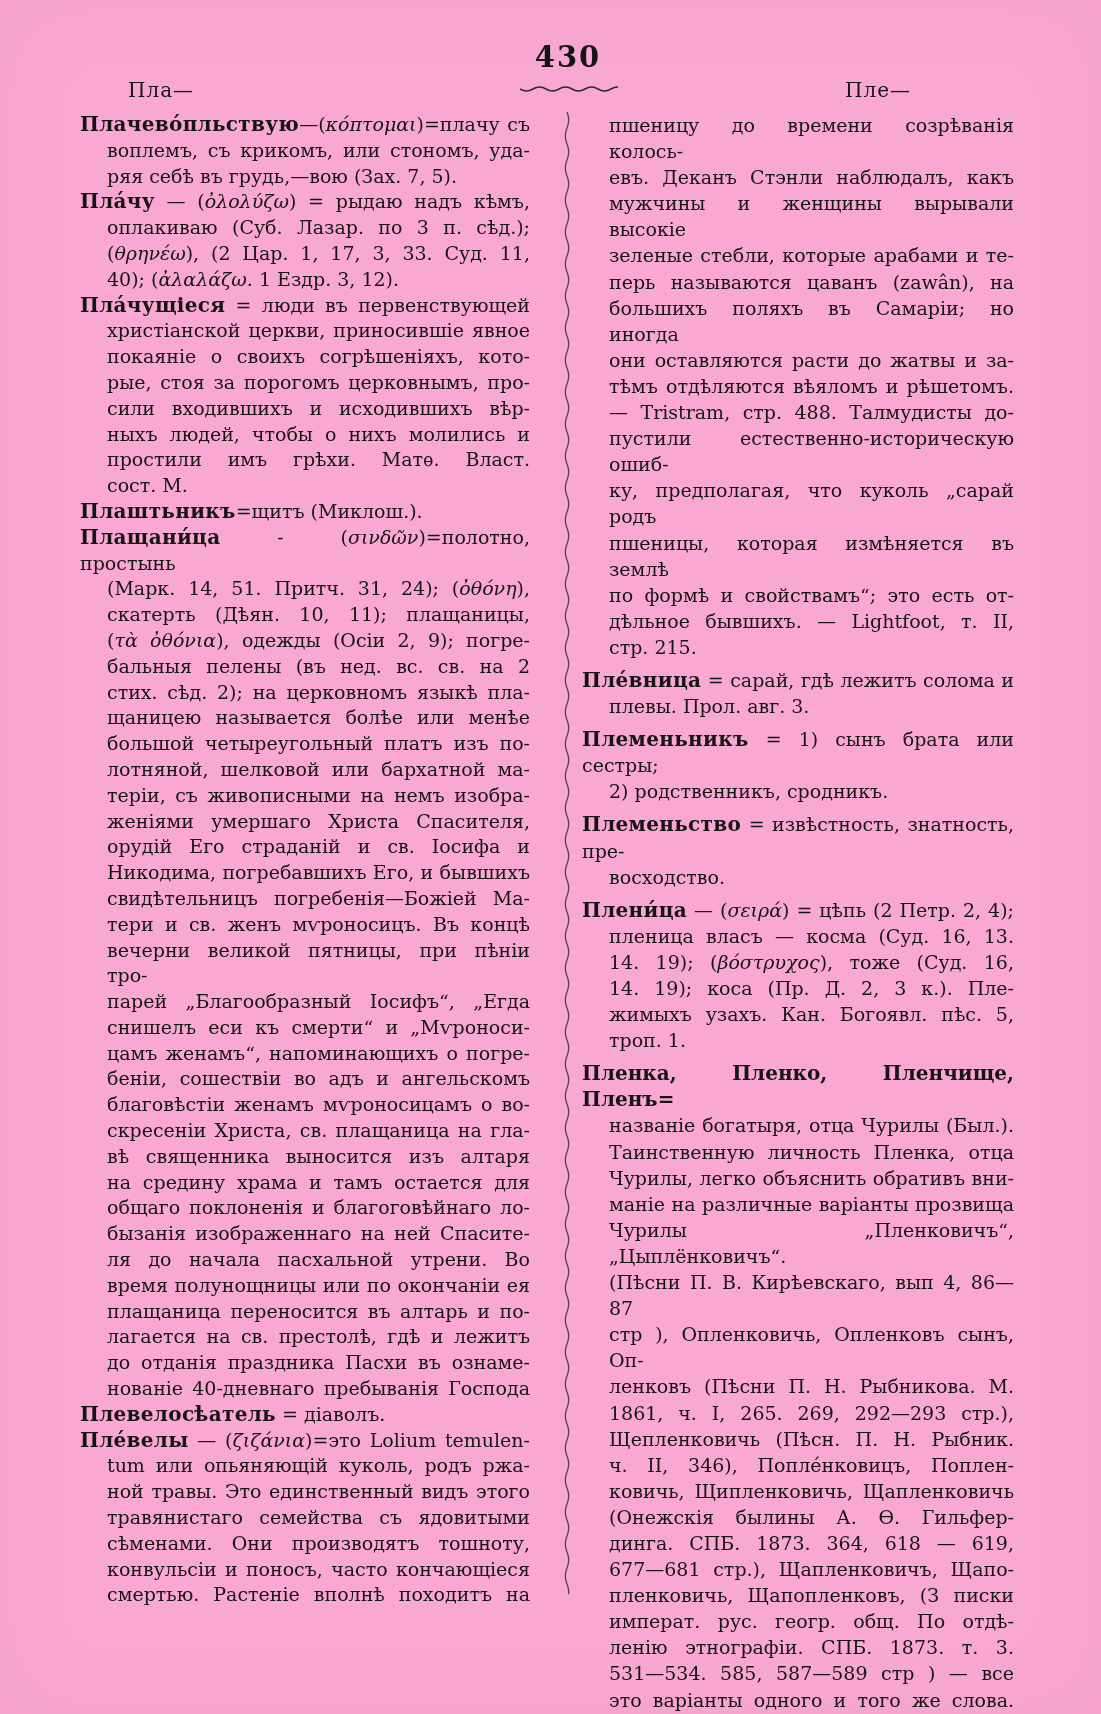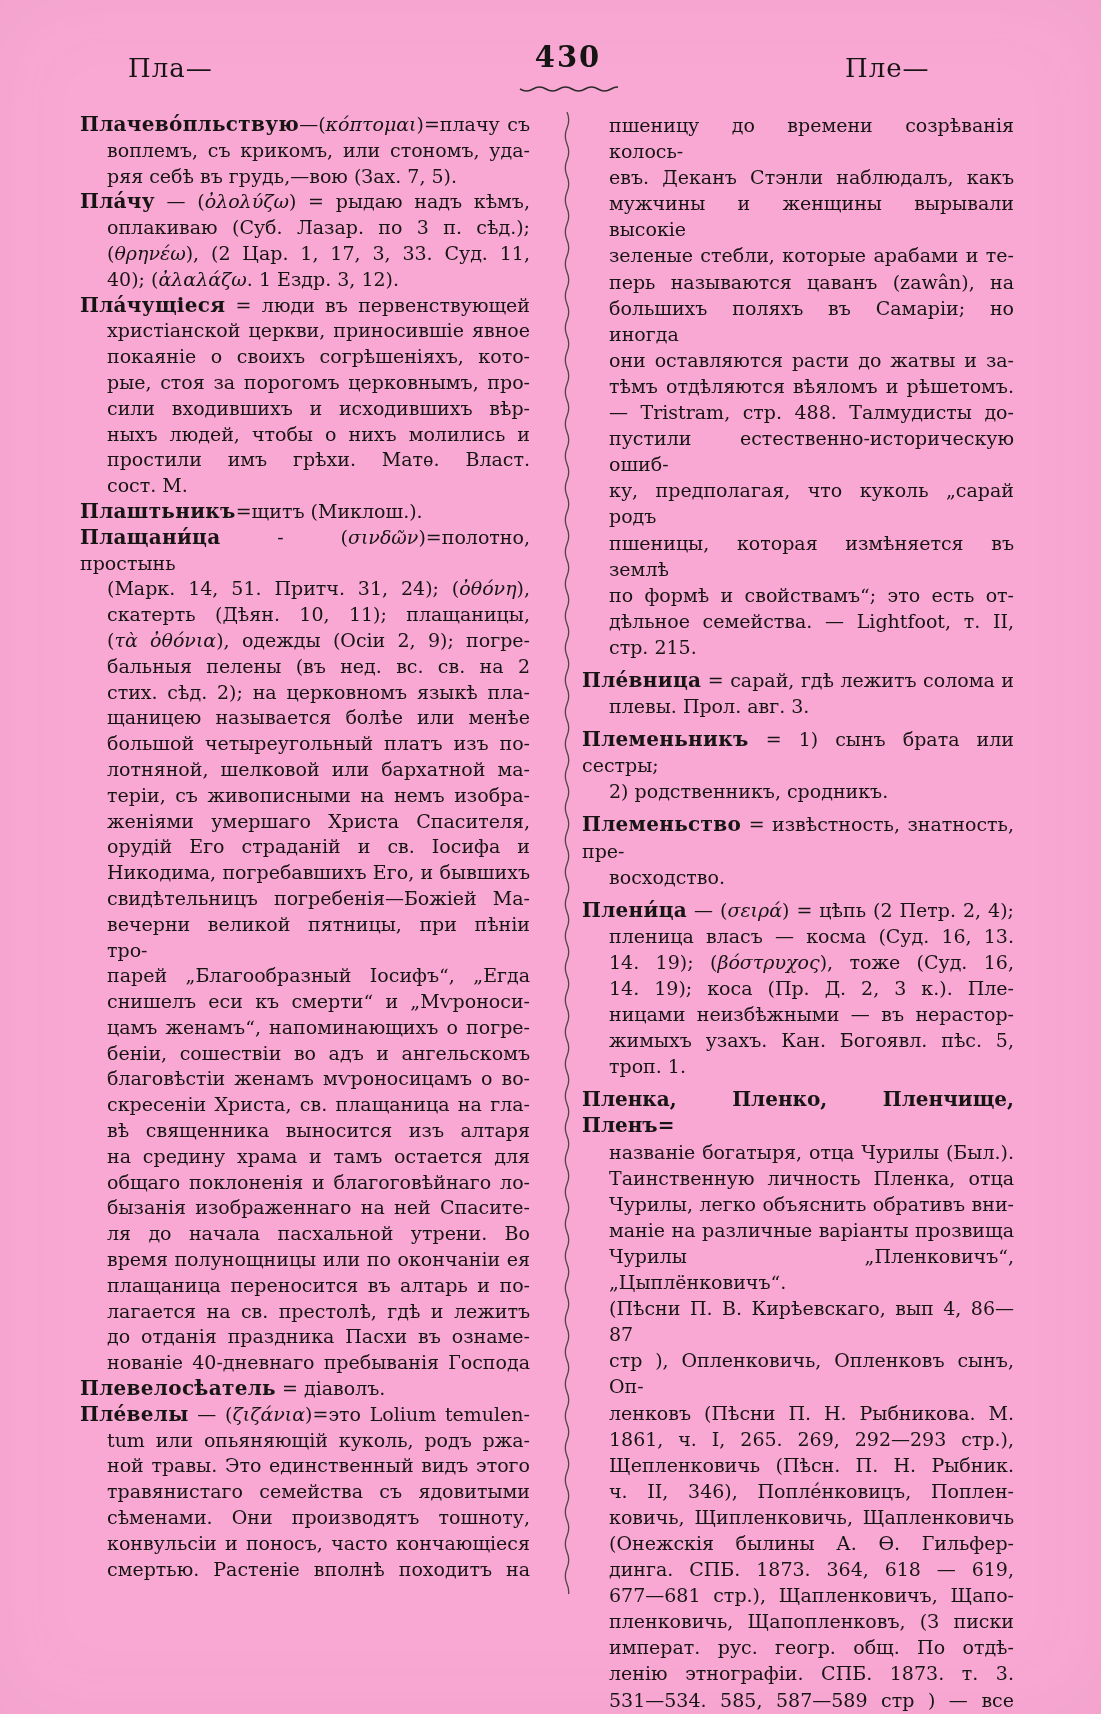--- a/index.html
+++ b/index.html
@@ -11,21 +11,21 @@
     box-shadow:inset 0 0 90px rgba(90,80,60,0.05);
     font-family:"DejaVu Serif","Liberation Serif",serif;
     color:#171513;
     overflow:hidden;
   }
   .page-number{
     position:absolute;top:40px;left:518px;width:100px;
     text-align:center;font-size:29px;font-weight:bold;letter-spacing:2px;
   }
   .flourish{position:absolute;top:82px;left:518px;}
-  .col-header{position:absolute;top:53px;font-size:26px;letter-spacing:1px;}
+  .col-header{position:absolute;top:78px;font-size:20px;letter-spacing:1px;}
   .col-header.left{left:128px;}
   .col-header.right{left:845px;}
   .divider{position:absolute;top:112px;left:560px;}
   .col{position:absolute;top:112px;}
   .col-left{left:80px;width:450px;}
   .col-right{left:582px;width:432px;}
   .line{
     font-size:19px;
     text-align:justify;
     text-align-last:justify;
@@ -84,20 +84,21 @@
       <div class="line"><span>бальныя пелены (въ нед. вс. св. на 2</span></div>
       <div class="line"><span>стих. сѣд. 2); на церковномъ языкѣ пла-</span></div>
       <div class="line"><span>щаницею называется болѣе или менѣе</span></div>
       <div class="line"><span>большой четыреугольный платъ изъ по-</span></div>
       <div class="line"><span>лотняной, шелковой или бархатной ма-</span></div>
       <div class="line"><span>теріи, съ живописными на немъ изобра-</span></div>
       <div class="line"><span>женіями умершаго Христа Спасителя,</span></div>
       <div class="line"><span>орудій Его страданій и св. Іосифа и</span></div>
       <div class="line"><span>Никодима, погребавшихъ Его, и бывшихъ</span></div>
       <div class="line"><span>свидѣтельницъ погребенія—Божіей Ма-</span></div>
+      <div class="line"><span>тери и св. женъ мѵроносицъ. Въ концѣ</span></div>
       <div class="line"><span>вечерни великой пятницы, при пѣніи тро-</span></div>
       <div class="line"><span>парей „Благообразный Іосифъ“, „Егда</span></div>
       <div class="line"><span>снишелъ еси къ смерти“ и „Мѵроноси-</span></div>
       <div class="line"><span>цамъ женамъ“, напоминающихъ о погре-</span></div>
       <div class="line"><span>беніи, сошествіи во адъ и ангельскомъ</span></div>
       <div class="line"><span>благовѣстіи женамъ мѵроносицамъ о во-</span></div>
       <div class="line"><span>скресеніи Христа, св. плащаница на гла-</span></div>
       <div class="line"><span>вѣ священника выносится изъ алтаря</span></div>
       <div class="line"><span>на средину храма и тамъ остается для</span></div>
       <div class="line"><span>общаго поклоненія и благоговѣйнаго ло-</span></div>
@@ -124,33 +125,32 @@
       <div class="line"><span>зеленые стебли, которые арабами и те-</span></div>
       <div class="line"><span>перь называются цаванъ (zawân), на</span></div>
       <div class="line"><span>большихъ поляхъ въ Самаріи; но иногда</span></div>
       <div class="line"><span>они оставляются расти до жатвы и за-</span></div>
       <div class="line"><span>тѣмъ отдѣляются вѣяломъ и рѣшетомъ.</span></div>
       <div class="line"><span>— </span><span class="it">Tristram</span><span>, стр. 488. Талмудисты до-</span></div>
       <div class="line"><span>пустили естественно-историческую ошиб-</span></div>
       <div class="line"><span>ку, предполагая, что куколь „сарай родъ</span></div>
       <div class="line"><span>пшеницы, которая измѣняется въ землѣ</span></div>
       <div class="line"><span>по формѣ и свойствамъ“; это есть от-</span></div>
-      <div class="line"><span>дѣльное семейства. — </span><span class="it">Lightfoot</span><span>, т. II,</span></div>
+      <div class="line"><span>дѣльное бывшихъ. — </span><span class="it">Lightfoot</span><span>, т. II,</span></div>
       <div class="line end"><span>стр. 215.</span></div>
       <div class="line start gap"><span class="cs">Пле́вница</span><span> = сарай, гдѣ лежитъ солома и</span></div>
       <div class="line end"><span>плевы. </span><span class="it">Прол. авг. 3.</span></div>
       <div class="line start gap"><span class="cs">Племеньникъ</span><span> = 1) сынъ брата или сестры;</span></div>
       <div class="line end"><span>2) родственникъ, сродникъ.</span></div>
       <div class="line start gap"><span class="cs">Племеньство</span><span> = извѣстность, знатность, пре-</span></div>
       <div class="line end"><span>восходство.</span></div>
       <div class="line start gap"><span class="cs">Плени́ца</span><span> — (</span><span class="gk">σειρά</span><span>) = цѣпь (2 Петр. 2, 4);</span></div>
       <div class="line"><span class="it">пленица власъ</span><span> — косма (Суд. 16, 13.</span></div>
       <div class="line"><span>14. 19); (</span><span class="gk">βόστρυχος</span><span>), тоже (Суд. 16,</span></div>
       <div class="line"><span>14. 19); коса (Пр. Д. 2, 3 к.). </span><span class="it">Пле-</span></div>
-      <div class="line"><span class="it">ницами неизбѣжными</span><span> — въ нерастор-</span></div>
       <div class="line"><span>жимыхъ узахъ. Кан. Богоявл. пѣс. 5,</span></div>
       <div class="line end"><span>троп. 1.</span></div>
       <div class="line start gap"><span class="bd">Пленка, Пленко, Пленчище, Пленъ=</span></div>
       <div class="line"><span>названіе богатыря, отца Чурилы (</span><span class="it">Был.</span><span>).</span></div>
       <div class="line"><span>Таинственную личность Пленка, отца</span></div>
       <div class="line"><span>Чурилы, легко объяснить обративъ вни-</span></div>
       <div class="line"><span>маніе на различные варіанты прозвища</span></div>
       <div class="line"><span>Чурилы „Пленковичъ“, „Цыплёнковичъ“.</span></div>
       <div class="line"><span>(</span><span class="it">Пѣсни П. В. Кирѣевскаго</span><span>, вып 4, 86—87</span></div>
       <div class="line"><span>стр ), Опленковичь, Опленковъ сынъ, Оп-</span></div>

